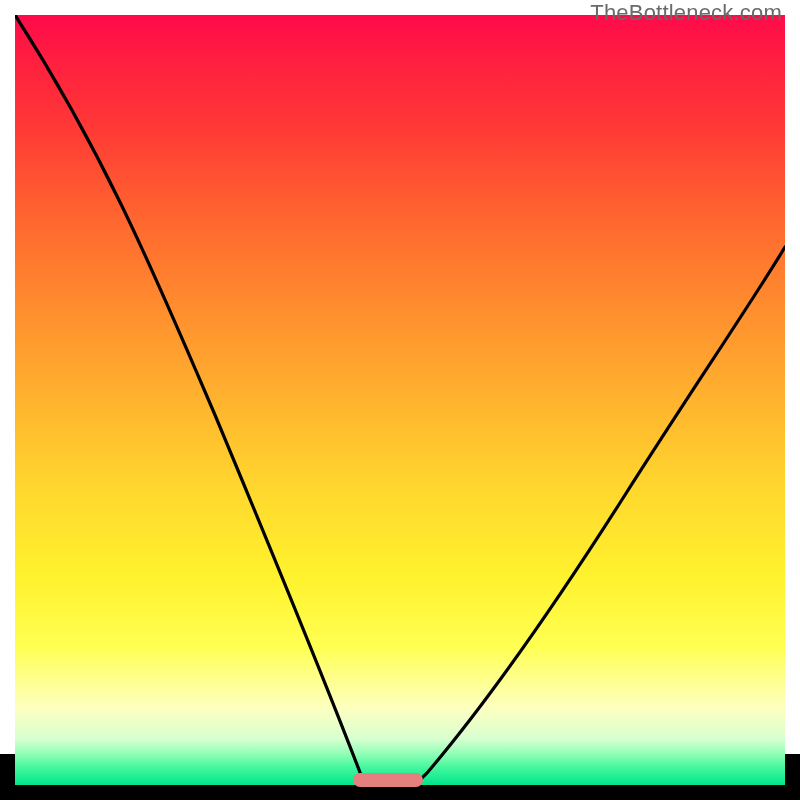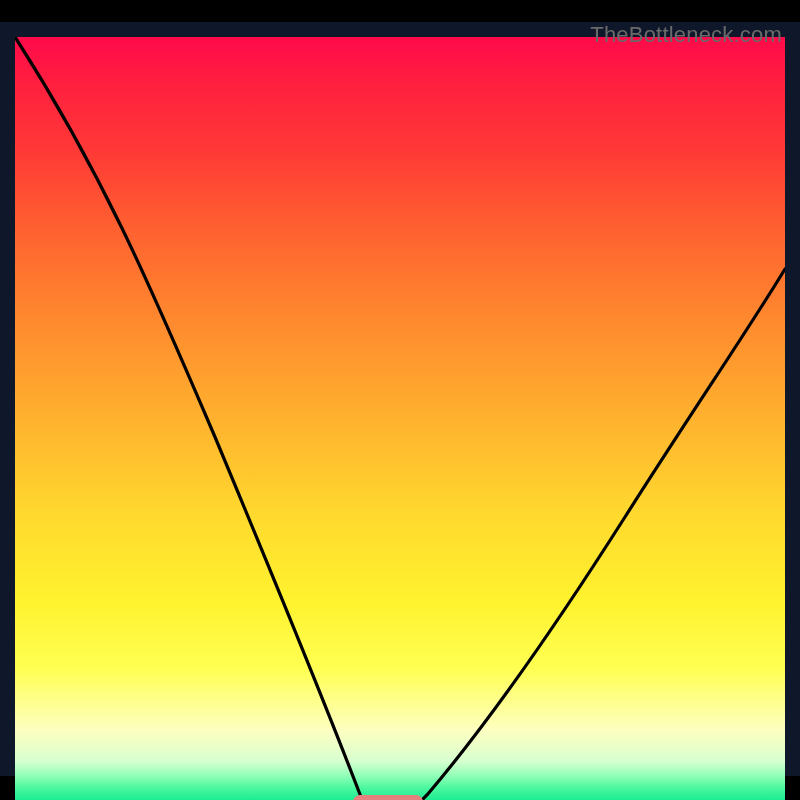--- a/index.html
+++ b/index.html
@@ -8,22 +8,21 @@
     width: 800px;
     height: 800px;
     background: #000;
     font-family: Arial, Helvetica, sans-serif;
     overflow: hidden;
   }
   .chart-container {
     position: relative;
     width: 800px;
     height: 754px;
-    background: #0f172a;
-    margin-top: 22px;
+    background: #ffffff;
   }
   .plot-area {
     position: absolute;
     left: 15px;
     top: 15px;
     width: 770px;
     height: 770px;
     background: linear-gradient(to bottom,
       #ff0a4a 0%,
       #ff1f3f 6%,

